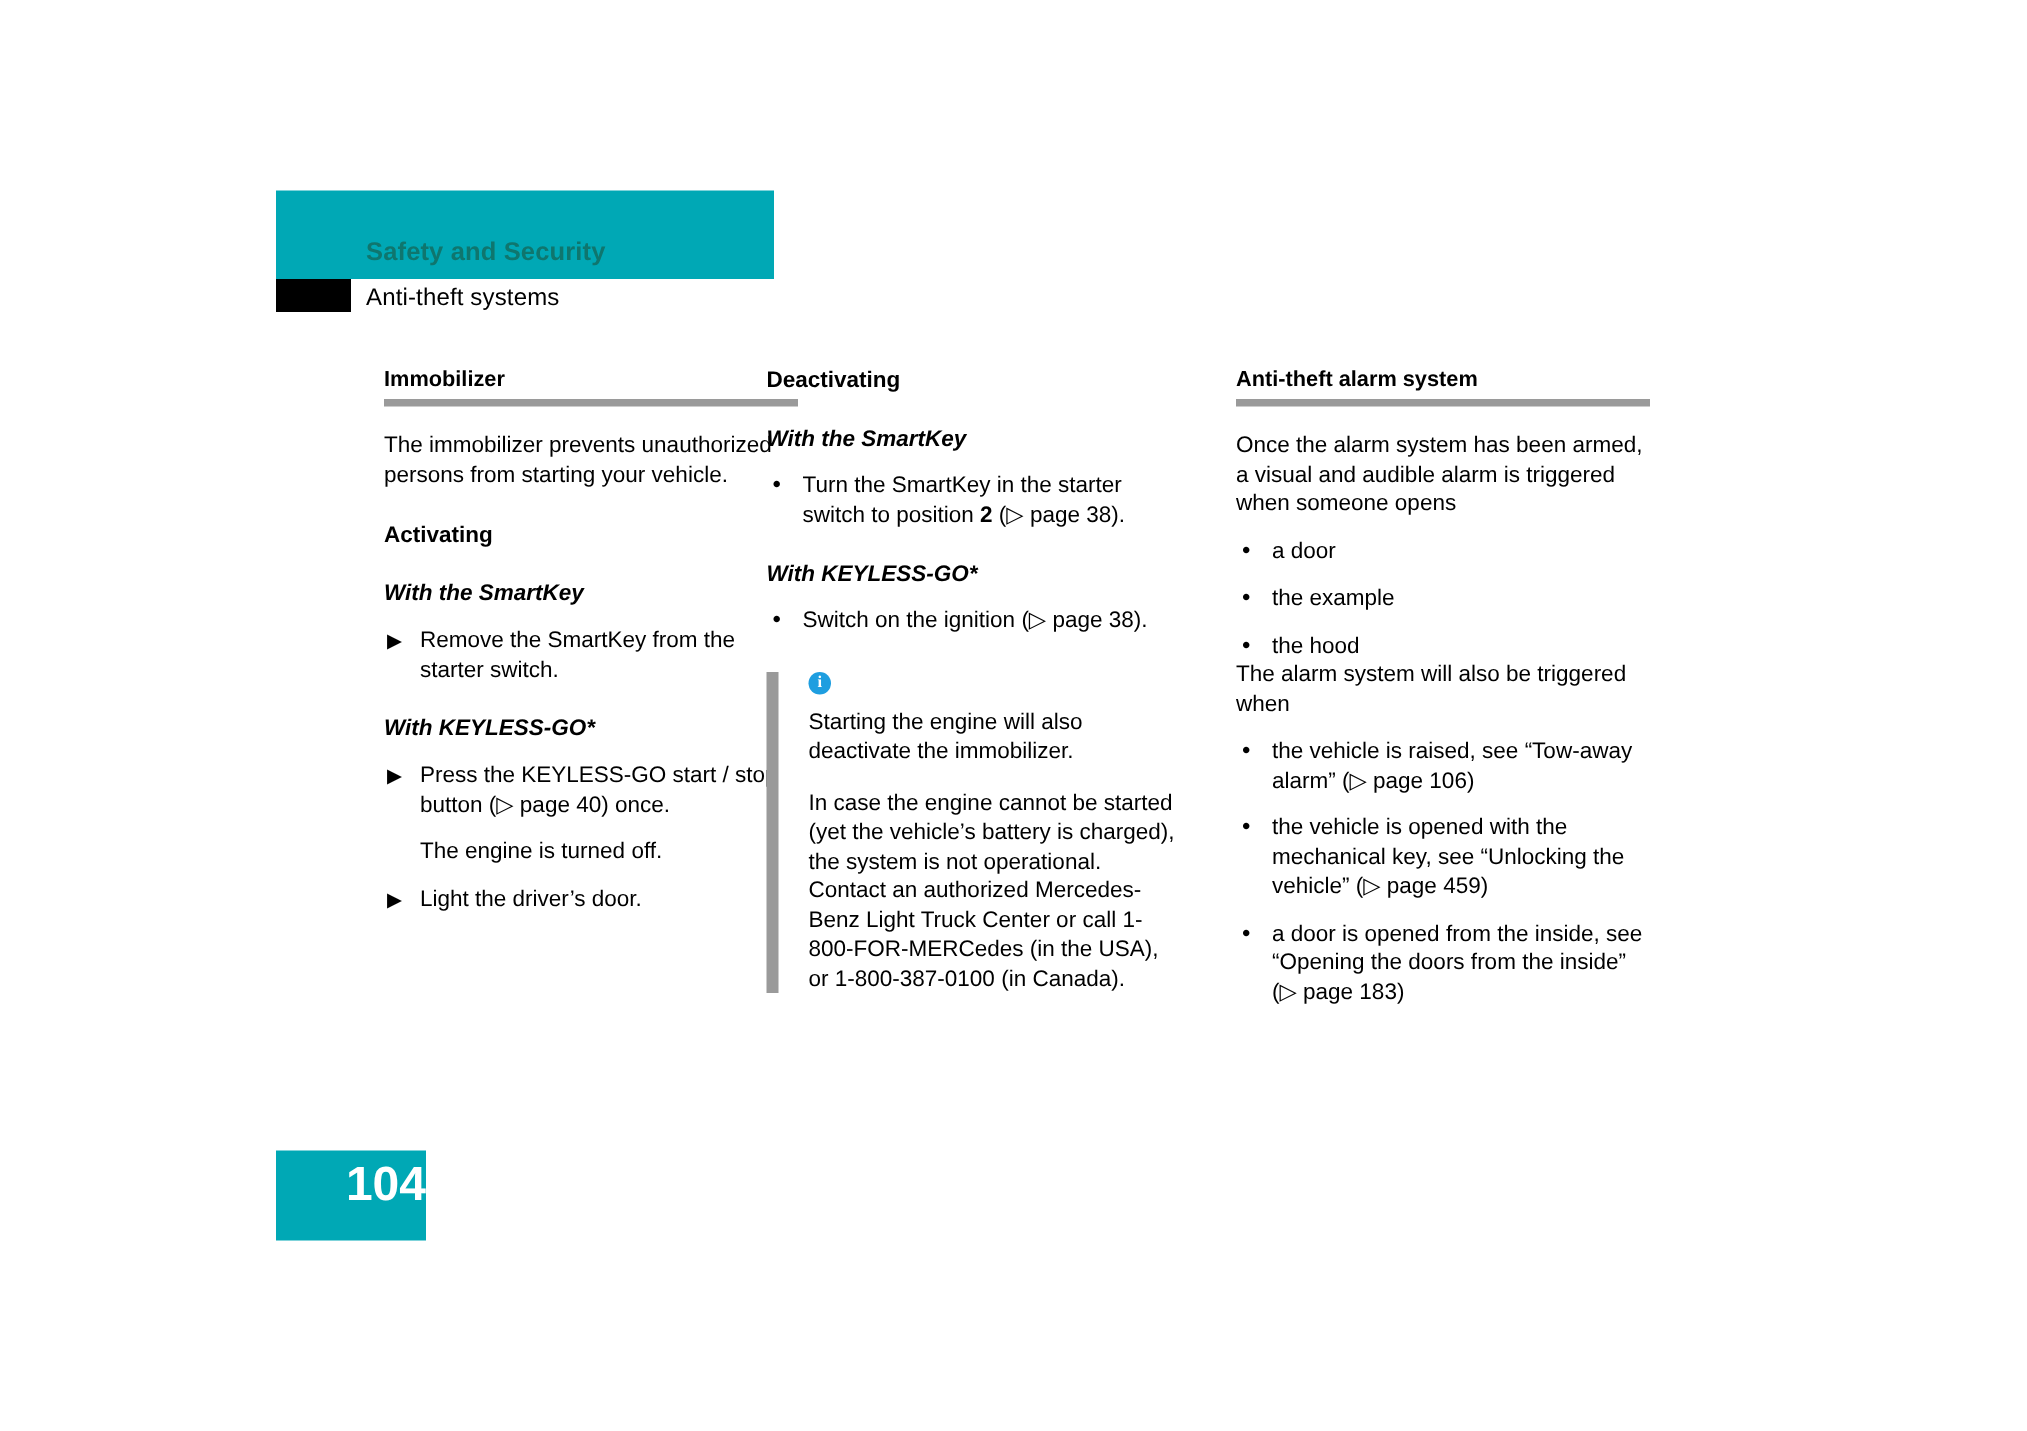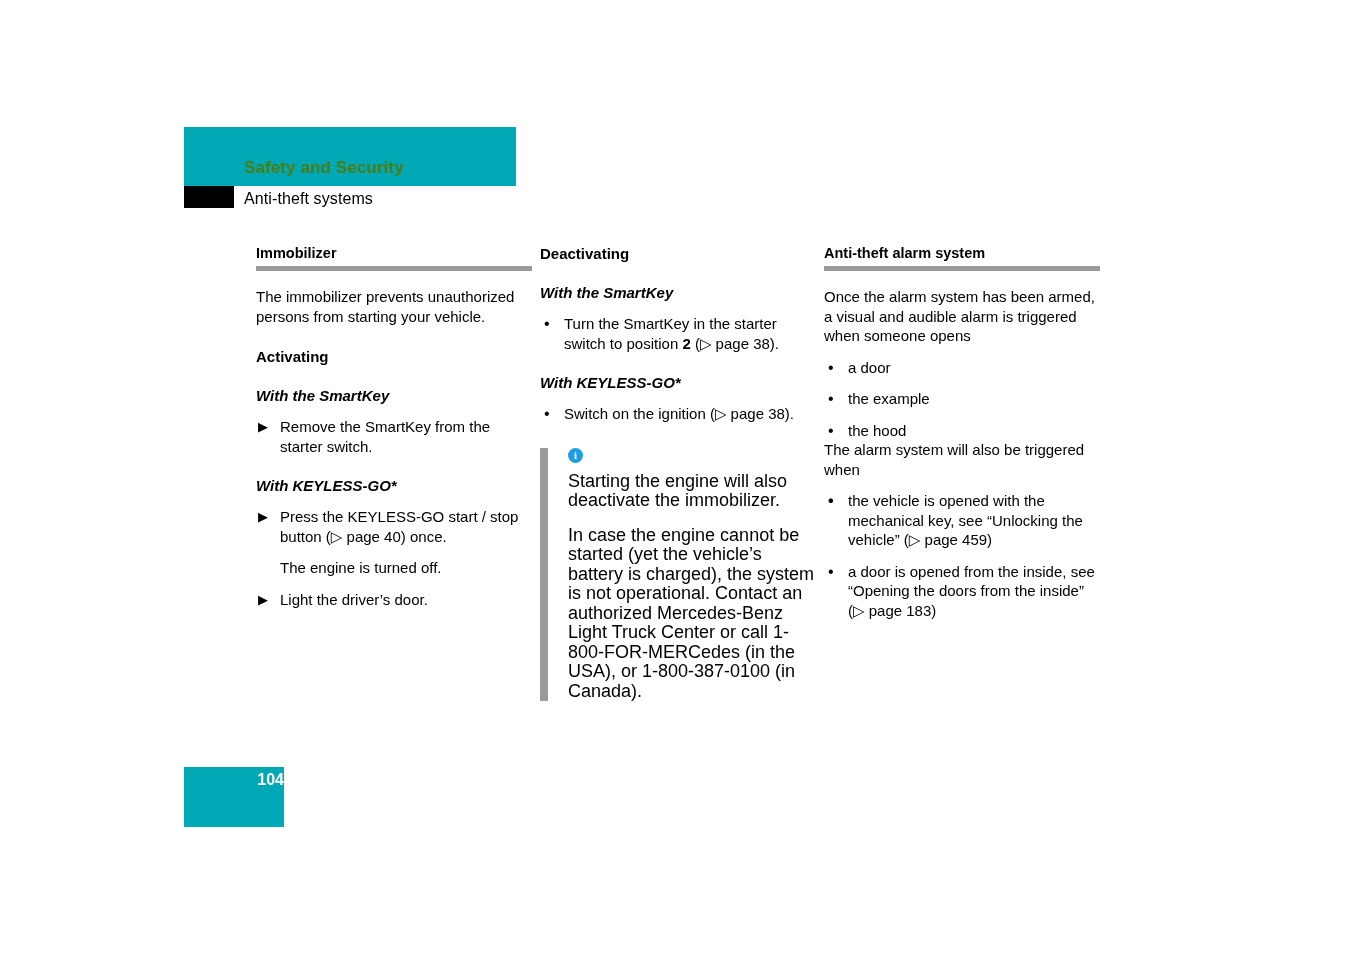--- a/index.html
+++ b/index.html
@@ -32,21 +32,21 @@
     width: 332px;
     height: 59px;
     background: #00a8b5;
   }
   .chapter-title {
     position: absolute;
     left: 244px;
     top: 158px;
     font-size: 17px;
     font-weight: bold;
-    color: #4d7c0f;
+    color: #0f766e;
     letter-spacing: 0.1px;
     white-space: nowrap;
   }
   .section-tab {
     position: absolute;
     left: 184px;
     top: 186px;
     width: 50px;
     height: 22px;
     background: #000000;
@@ -62,21 +62,21 @@
     white-space: nowrap;
   }
 
   
   .col {
     position: absolute;
     top: 244px;
     width: 276px;
   }
   .col-1 { left: 256px; }
-  .col-2 { left: 540px; }
+  .col-2 { left: 511px; }
   .col-3 { left: 824px; }
 
   
   .h-major {
     font-size: 14.5px;
     font-weight: bold;
     line-height: 18px;
     margin: 0;
     padding: 0;
   }
@@ -167,21 +167,21 @@
     margin-bottom: 9px;
   }
   .note-icon span {
     color: #ffffff;
     font-size: 11px;
     font-weight: bold;
     line-height: 11px;
     font-family: "Liberation Serif", serif;
   }
   .note p {
-    font-size: 18px;
+    font-size: 15px;
     line-height: 19.5px;
     margin: 0;
   }
   .note p + p { margin-top: 15px; }
 
   
   .folio-band {
     position: absolute;
     left: 184px;
     top: 767px;
@@ -189,21 +189,21 @@
     height: 60px;
     background: #00a8b5;
   }
   .folio-num {
     position: absolute;
     left: 184px;
     top: 771px;
     width: 100px;
     text-align: right;
     padding-right: 0px;
-    font-size: 16px;
+    font-size: 32px;
     font-weight: bold;
     color: #ffffff;
     box-sizing: border-box;
   }
 </style>
 </head>
 <body>
 
 <div class="page">
 
@@ -299,20 +299,21 @@
         <span>the hood</span>
       </li>
     </ul>
 
 
     <p class="body">The alarm system will also be triggered when</p>
 
     <ul class="list bullets">
       <li>
         <span class="mk">•</span>
+        <span>the vehicle is raised, see “Tow-away alarm” (▷ page 106)</span>
       </li>
       <li>
         <span class="mk">•</span>
         <span>the vehicle is opened with the mechanical key, see “Unlocking the vehicle” (▷ page 459)</span>
       </li>
       <li>
         <span class="mk">•</span>
         <span>a door is opened from the inside, see “Opening the doors from the inside” (▷ page 183)</span>
       </li>
     </ul>

